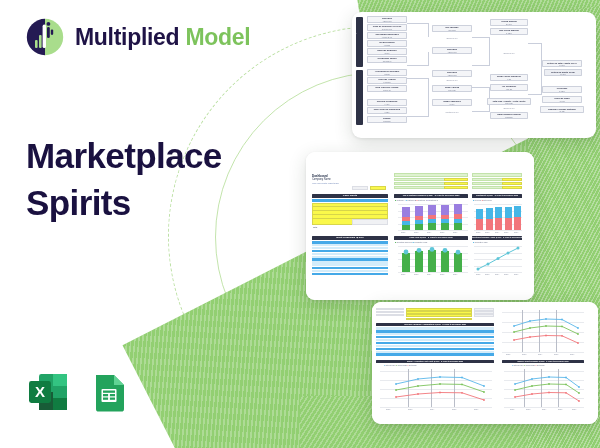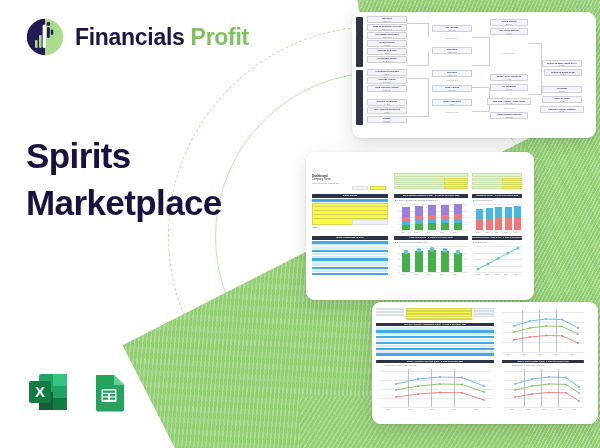--- a/index.html
+++ b/index.html
@@ -243,26 +243,26 @@
           <path d="M19 0.8 A18.2 18.2 0 0 0 19 37.2 Z" fill="#241a53"></path>
           <path d="M19 0.8 A18.2 18.2 0 0 1 19 37.2 Z" fill="#a9dd8c"></path>
           <rect x="9" y="22" width="2.6" height="8" rx="1" fill="#a9dd8c"></rect>
           <rect x="13" y="17" width="2.6" height="13" rx="1" fill="#a9dd8c"></rect>
           <rect x="16.6" y="6.6" width="3.4" height="23.4" rx="1.6" fill="#ffffff"></rect>
           <rect x="21" y="9" width="2.8" height="11" rx="1.3" fill="#241a53"></rect>
           <rect x="24.8" y="11.5" width="2.4" height="5.4" rx="1.1" fill="#241a53"></rect>
           <circle cx="22.4" cy="5.9" r="1.9" fill="#241a53"></circle>
         </svg>
       </span>
-      <span class="brand-text"><span>Financials</span><span>&nbsp;</span><span class="accent">Profit</span></span>
+      <span class="brand-text"><span>Multiplied</span><span>&nbsp;</span><span class="accent">Model</span></span>
     </div>
 
     <div class="headline">
+      <div>Marketplace</div>
       <div>Spirits</div>
-      <div>Marketplace</div>
     </div>
 
     <div class="app-icons">
       <span class="app-ico">
         <svg viewBox="0 0 44 44" width="44" height="44">
           <rect x="13" y="4" width="28" height="36" rx="2.4" fill="#21a366"></rect>
           <rect x="27" y="4" width="14" height="12" fill="#33c481"></rect>
           <rect x="27" y="16" width="14" height="12" fill="#21a366"></rect>
           <rect x="27" y="28" width="14" height="12" fill="#107c41"></rect>
           <rect x="13" y="22" width="14" height="18" fill="#185c37"></rect>

